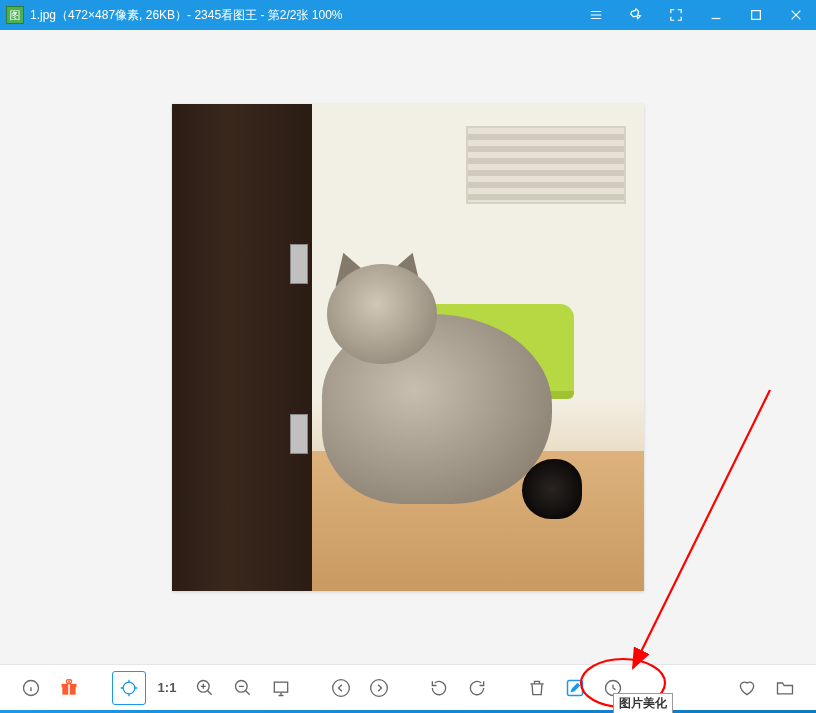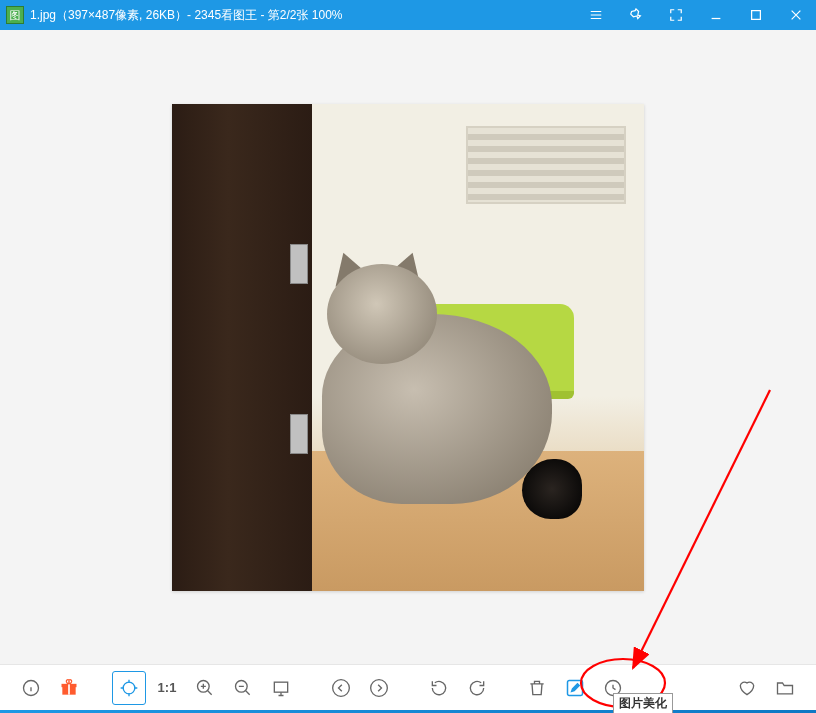--- a/index.html
+++ b/index.html
@@ -109,21 +109,21 @@
       white-space:nowrap;
       font-weight:bold;
     }
     .gift-icon{color:#ff5b2e;}
   </style>
 </head>
 <body>
 
 <div class="titlebar">
   <div class="app-icon">图</div>
-  <div class="title-text">1.jpg（397×487像素, 26KB）- 2345看图王 - 第2/2张 100%</div>
+  <div class="title-text">1.jpg（472×487像素, 26KB）- 2345看图王 - 第2/2张 100%</div>
   <div class="win-controls">
     <div class="win-btn">
       <svg viewBox="0 0 16 16" stroke="currentColor" stroke-width="1.4" fill="none">
           <path d="M2 4h12M2 8h12M2 12h12"></path>
         </svg>
     </div>
     <div class="win-btn">
       <svg viewBox="0 0 16 16" stroke="currentColor" stroke-width="1.4" fill="none">
           <path d="M8 1l3 3-1 4 3 1-3 3-1-3-4 1-3-3 1-3 4-1z"></path>
         </svg>

